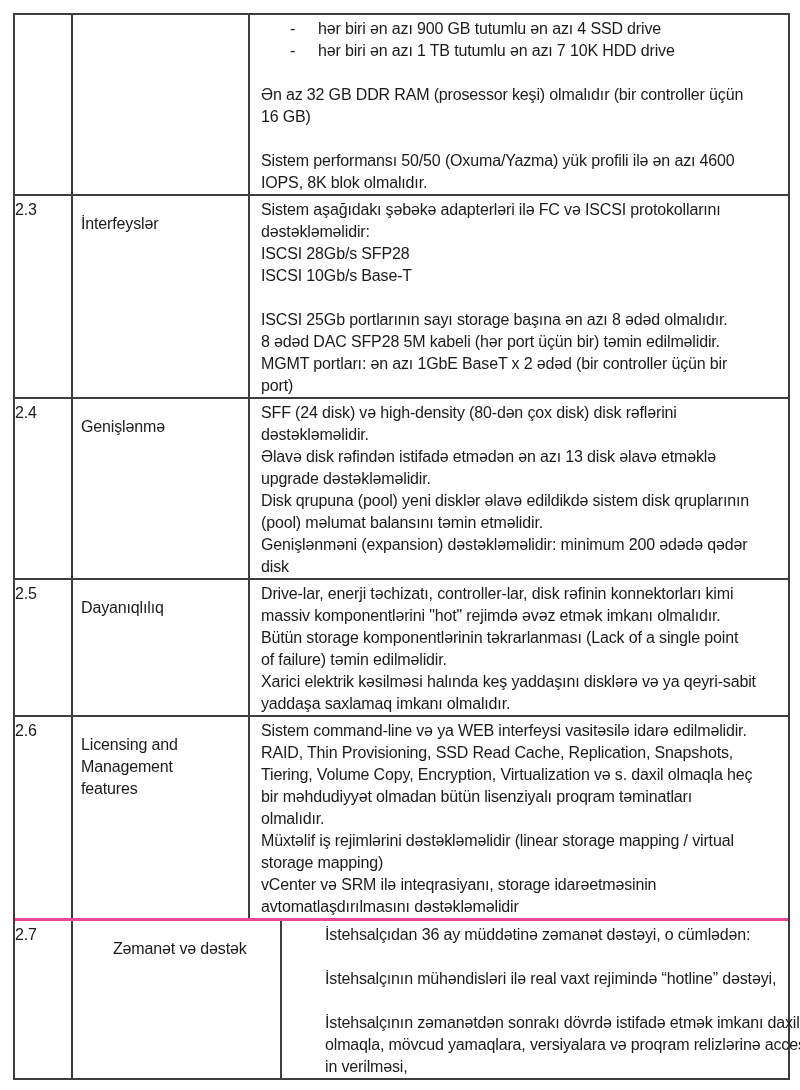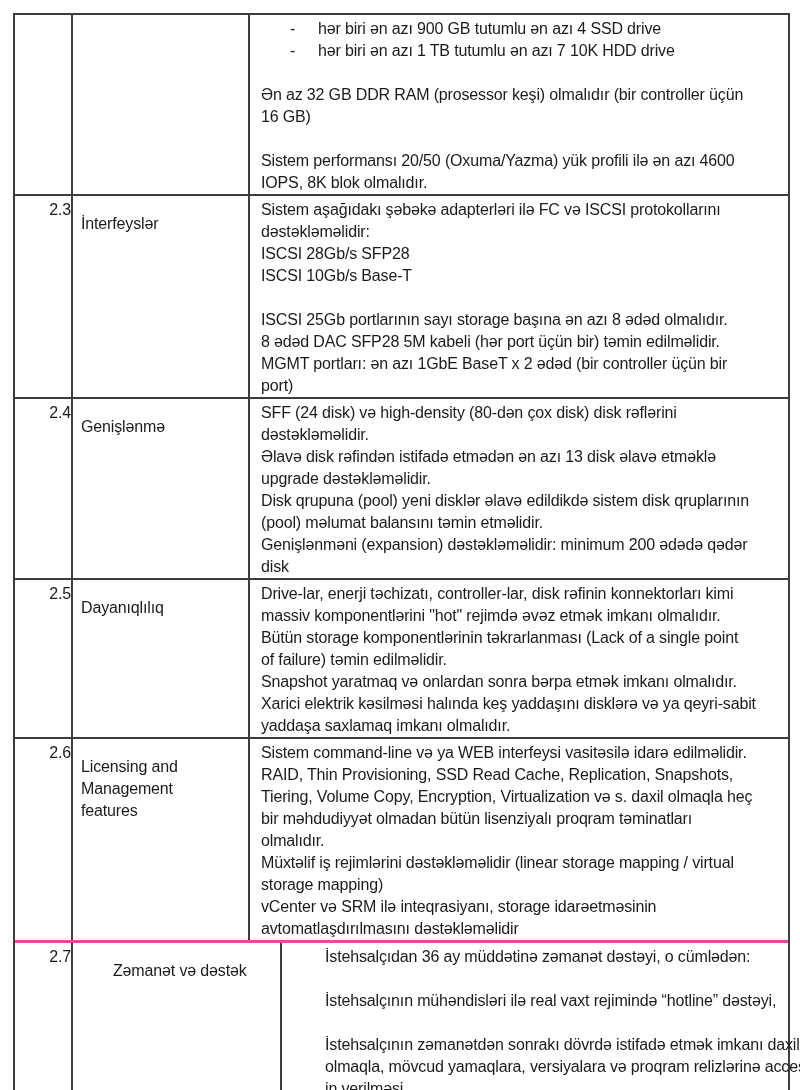--- a/index.html
+++ b/index.html
@@ -16,21 +16,21 @@
     width: 777px;
     border: 2px solid #3d3d3d;
   }
   .row { display: flex; border-bottom: 2px solid #3d3d3d; }
   .row:last-child { border-bottom: none; gap: 32px; }
   
   .row:nth-child(5) { border-bottom: 3px solid #ec4899; }
   .c-num {
     flex: 0 0 58px;
     border-right: 2px solid #3d3d3d;
-    text-align: right;
+    text-align: left;
     padding-top: 3px;
   }
   .c-name {
     flex: 0 0 177px;
     border-right: 2px solid #3d3d3d;
     padding: 17px 4px 0 8px;
   }
   .c-desc {
     flex: 1 1 auto;
     min-width: 0;
@@ -56,21 +56,21 @@
         <div class="line"></div>
       </div>
       <div class="c-name"></div>
       <div class="c-desc">
         <div class="line bullet"><span class="dash">-</span><span>hər biri ən azı 900 GB tutumlu ən azı 4 SSD drive</span></div>
         <div class="line bullet"><span class="dash">-</span><span>hər biri ən azı 1 TB tutumlu ən azı 7 10K HDD drive</span></div>
         <div class="line"></div>
         <div class="line">Ən az 32 GB DDR RAM (prosessor keşi) olmalıdır (bir controller üçün</div>
         <div class="line">16 GB)</div>
         <div class="line"></div>
-        <div class="line">Sistem performansı 20/50 (Oxuma/Yazma) yük profili ilə ən azı 4600</div>
+        <div class="line">Sistem performansı 50/50 (Oxuma/Yazma) yük profili ilə ən azı 4600</div>
         <div class="line">IOPS, 8K blok olmalıdır.</div>
       </div>
     </div>
     <div class="row">
       <div class="c-num">
         <div class="line">2.3</div>
       </div>
       <div class="c-name">
         <div class="line">İnterfeyslər</div>
       </div>
@@ -109,21 +109,20 @@
         <div class="line">2.5</div>
       </div>
       <div class="c-name">
         <div class="line">Dayanıqlılıq</div>
       </div>
       <div class="c-desc">
         <div class="line">Drive-lar, enerji təchizatı, controller-lar, disk rəfinin konnektorları kimi</div>
         <div class="line">massiv komponentlərini "hot" rejimdə əvəz etmək imkanı olmalıdır.</div>
         <div class="line">Bütün storage komponentlərinin təkrarlanması (Lack of a single point</div>
         <div class="line">of failure) təmin edilməlidir.</div>
-        <div class="line">Snapshot yaratmaq və onlardan sonra bərpa etmək imkanı olmalıdır.</div>
         <div class="line">Xarici elektrik kəsilməsi halında keş yaddaşını disklərə və ya qeyri-sabit</div>
         <div class="line">yaddaşa saxlamaq imkanı olmalıdır.</div>
       </div>
     </div>
     <div class="row">
       <div class="c-num">
         <div class="line">2.6</div>
       </div>
       <div class="c-name">
         <div class="line">Licensing and</div>

